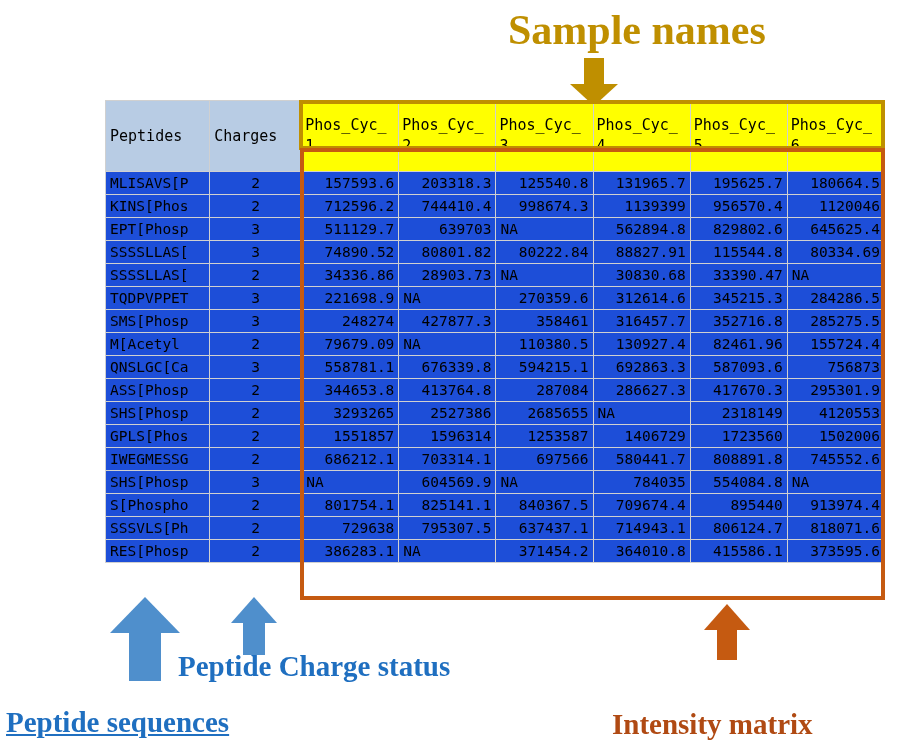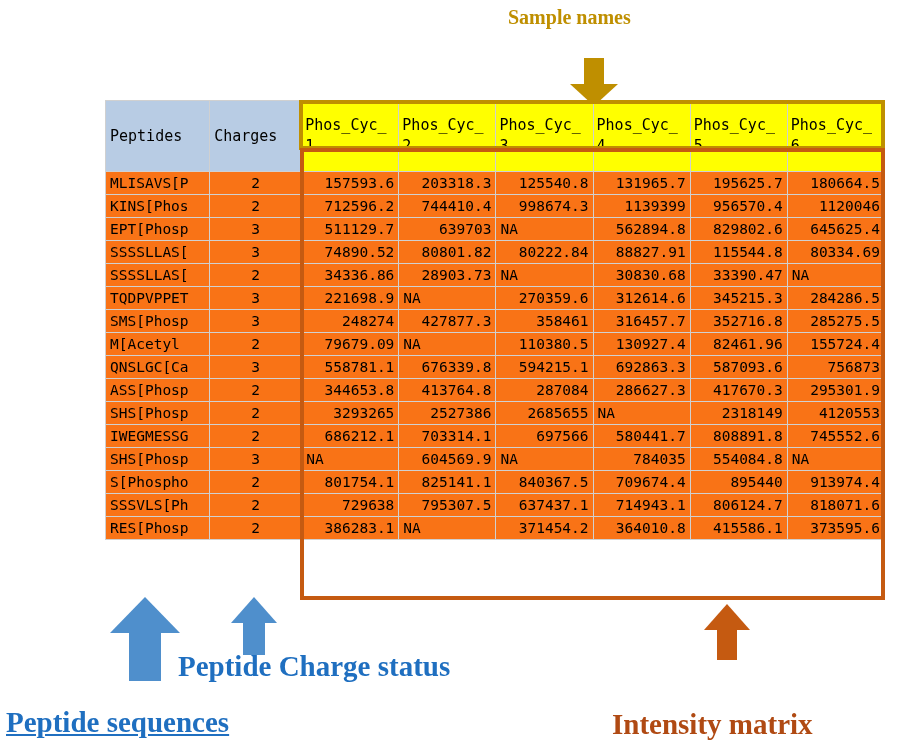--- a/index.html
+++ b/index.html
@@ -8,21 +8,21 @@
     background:#ffffff;
     font-family:"Liberation Serif", serif;
     position:relative;
     overflow:hidden;
   }
 
   
   .anno{position:absolute;font-weight:bold;white-space:nowrap;}
   #anno-sample-names{
     left:508px;top:6px;
-    font-size:20px;color:#bf8f00;
+    font-size:42px;color:#bf8f00;
   }
   #anno-peptide-charge{
     left:178px;top:650px;
     font-size:29px;color:#1f6fc0;
   }
   #anno-peptide-sequences{
     left:6px;top:706px;
     font-size:29px;color:#1f6fc0;text-decoration:underline;
   }
   #anno-intensity-matrix{
@@ -74,21 +74,21 @@
   #spreadsheet{
     position:absolute;
     left:105px;top:100px;
     width:780px;
     font-family:"DejaVu Sans Mono","Liberation Mono",monospace;
   }
   table.sheet{
     border-collapse:collapse;
     table-layout:fixed;
     width:780px;
-    background:#f97316;
+    background:#1d4ed8;
   }
   table.sheet td,table.sheet th{
     border:1px solid #d0d0d0;
     padding:0 4px;
     font-size:14.5px;
     line-height:22px;
     height:22px;
     font-weight:normal;
     overflow:hidden;
     white-space:nowrap;
@@ -276,20 +276,30 @@
           <td class="pep">SHS[Phosp</td>
           <td class="chg">2</td>
           <td class="val">3293265</td>
           <td class="val">2527386</td>
           <td class="val">2685655</td>
           <td class="val na">NA</td>
           <td class="val">2318149</td>
           <td class="val">4120553</td>
         </tr>
         <tr>
+          <td class="pep">GPLS[Phos</td>
+          <td class="chg">2</td>
+          <td class="val">1551857</td>
+          <td class="val">1596314</td>
+          <td class="val">1253587</td>
+          <td class="val">1406729</td>
+          <td class="val">1723560</td>
+          <td class="val">1502006</td>
+        </tr>
+        <tr>
           <td class="pep">IWEGMESSG</td>
           <td class="chg">2</td>
           <td class="val">686212.1</td>
           <td class="val">703314.1</td>
           <td class="val">697566</td>
           <td class="val">580441.7</td>
           <td class="val">808891.8</td>
           <td class="val">745552.6</td>
         </tr>
         <tr>

